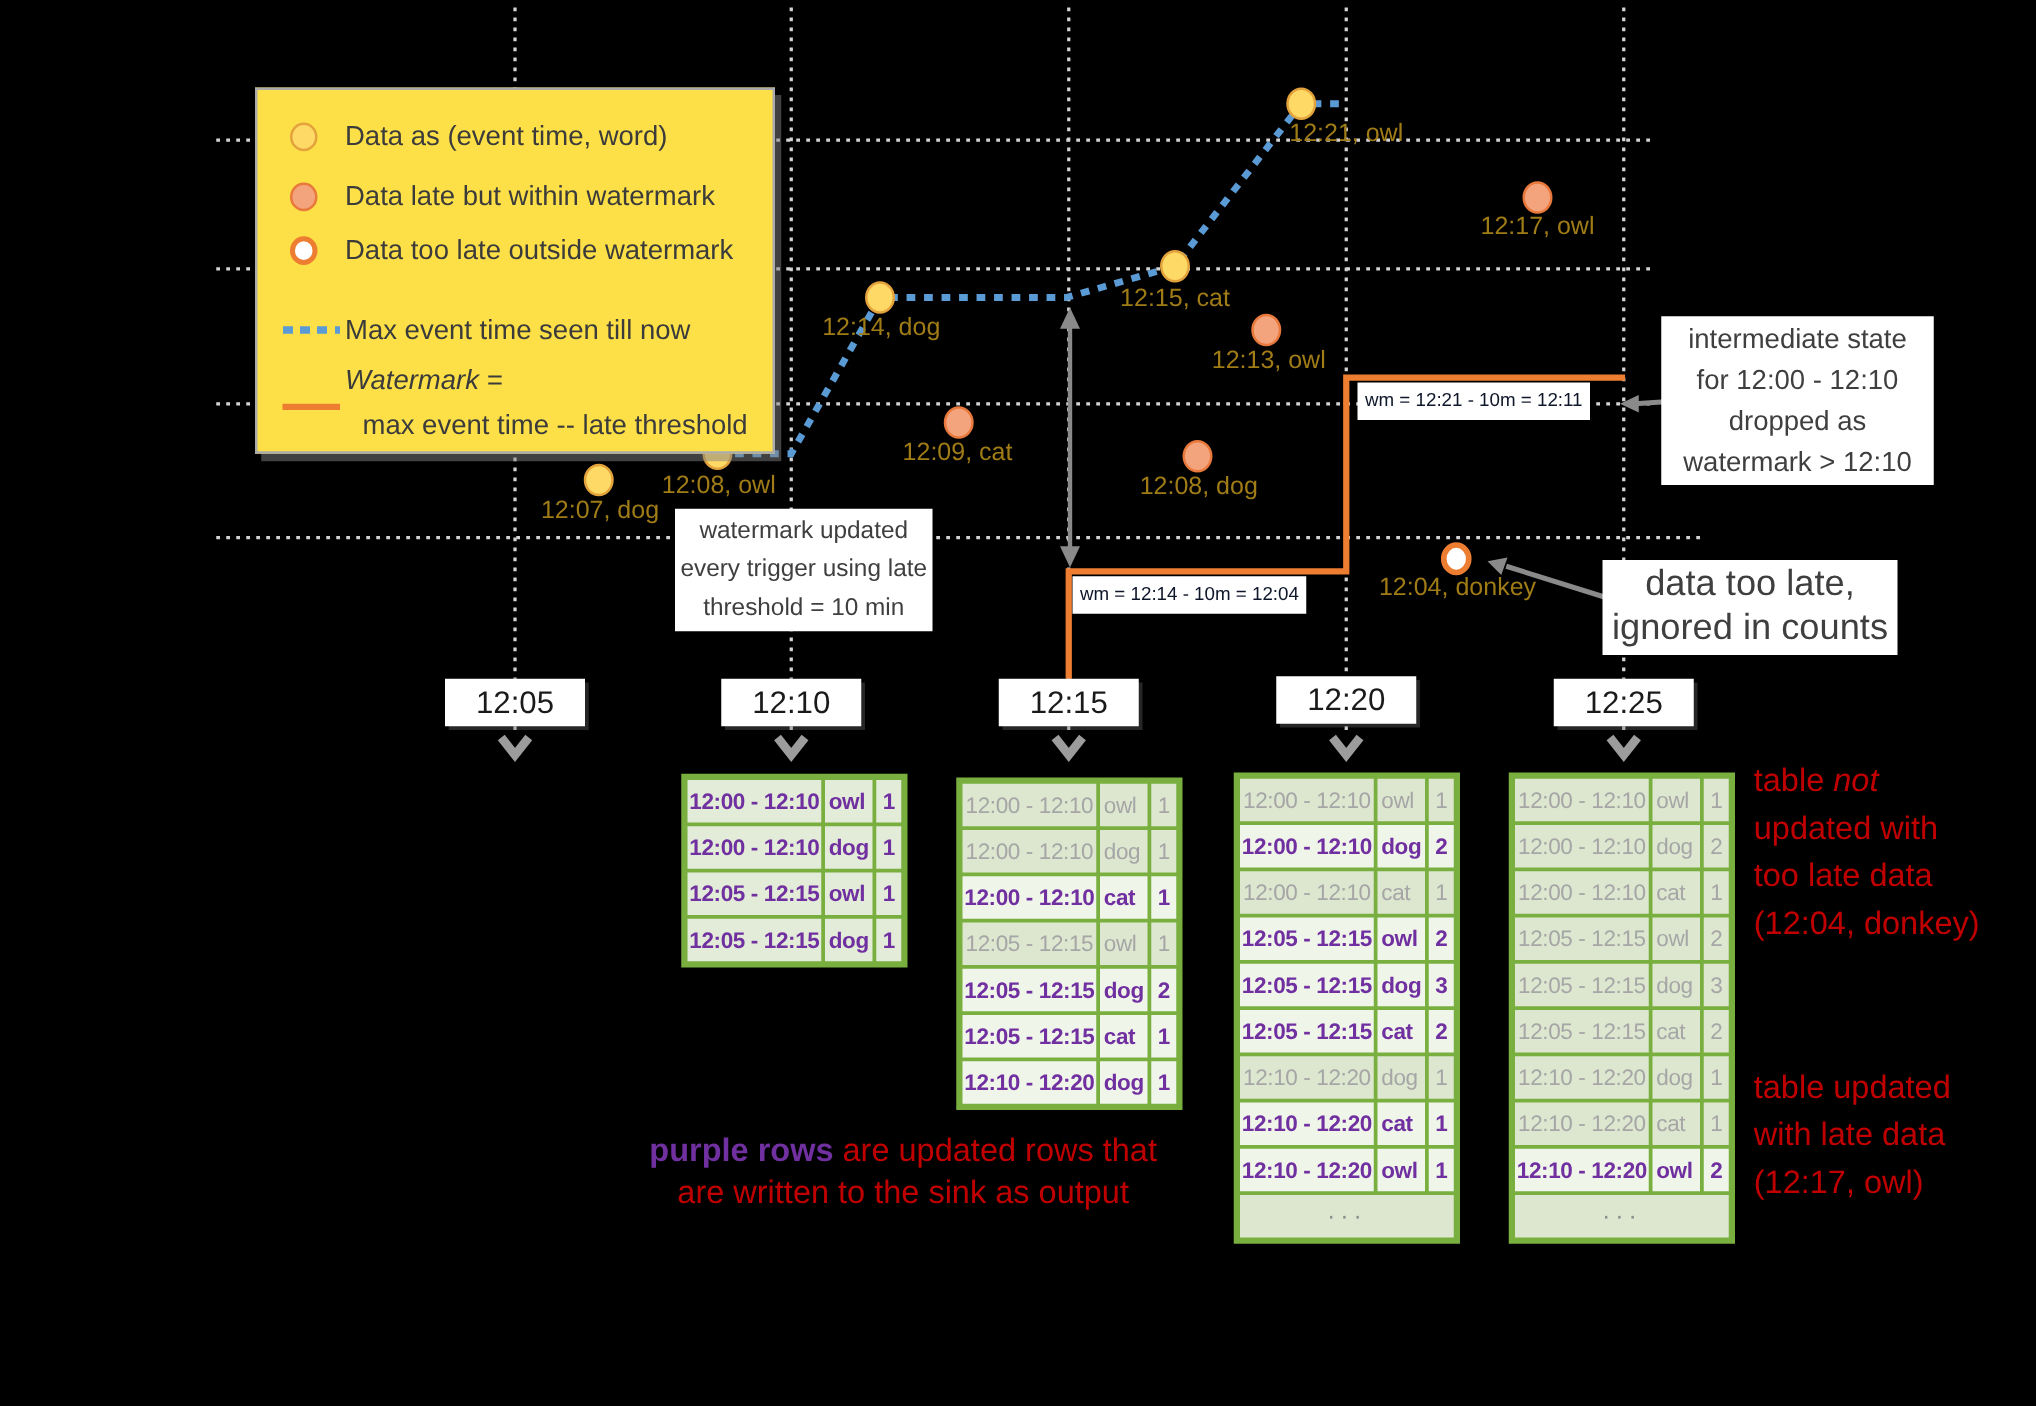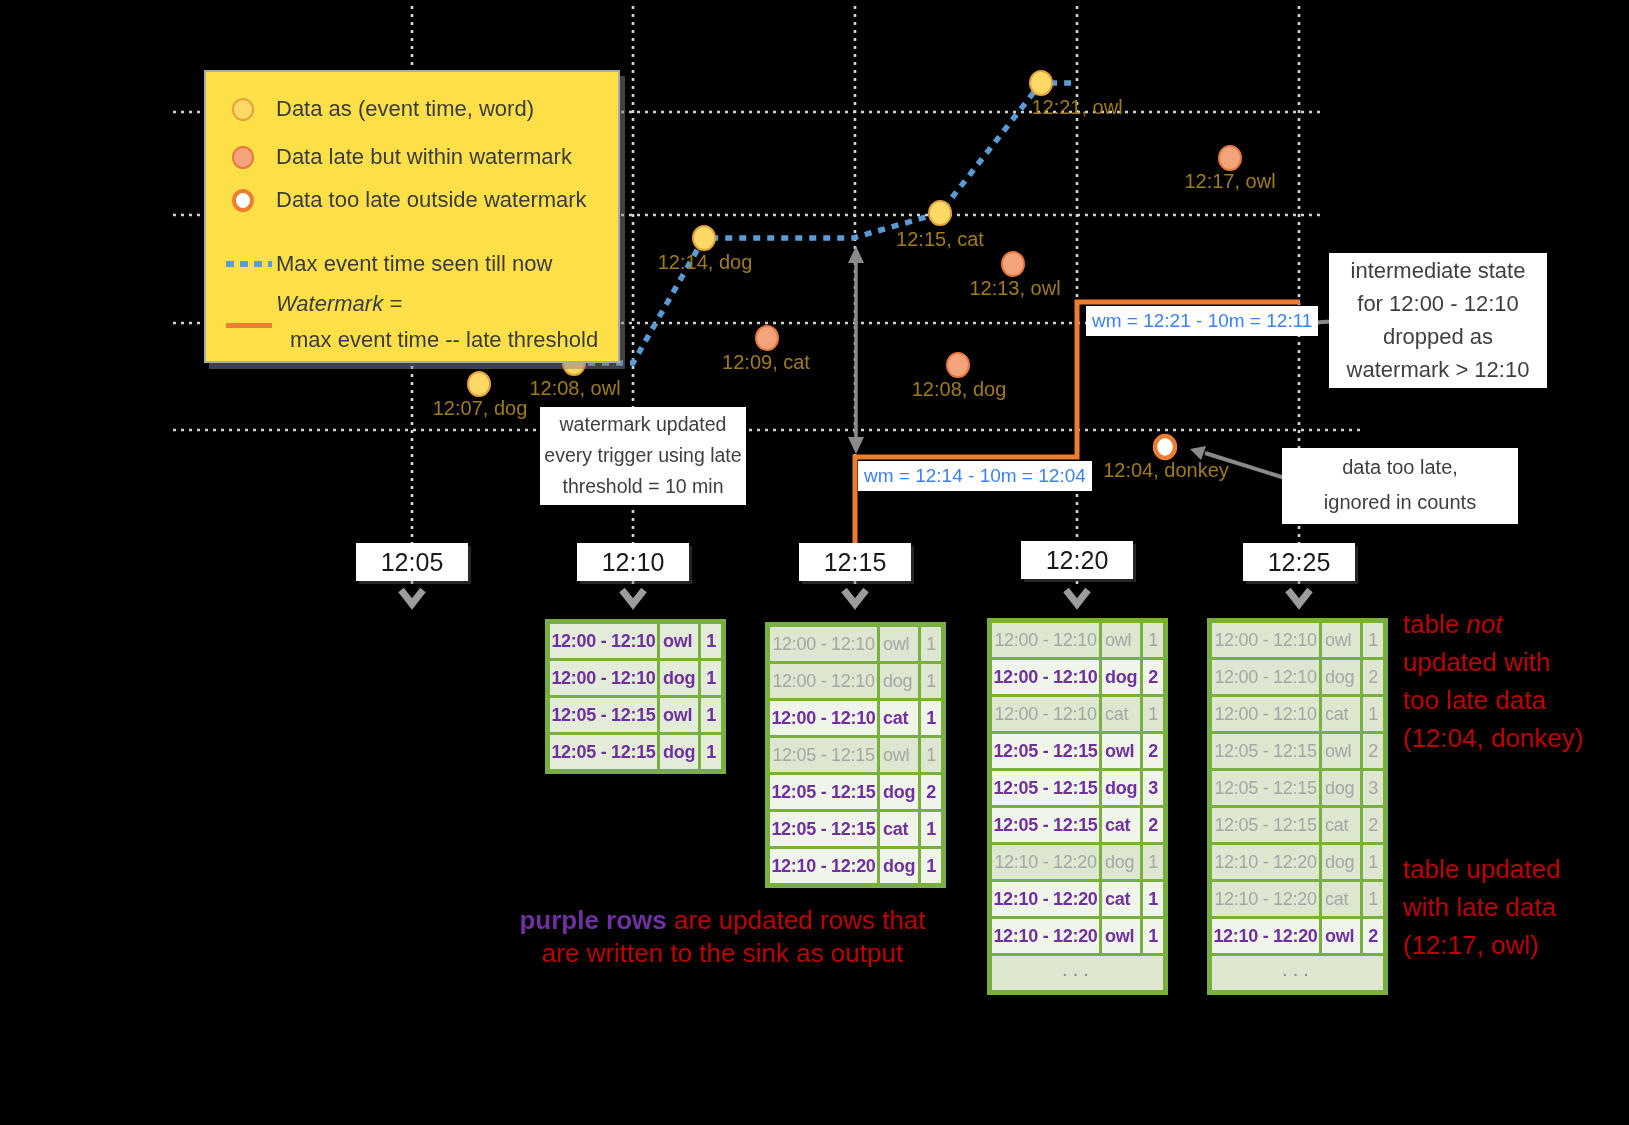--- a/index.html
+++ b/index.html
@@ -10,28 +10,28 @@
   
   .evlabel{position:absolute;transform:translateX(-50%);color:#A07C17;
            font-size:20px;white-space:nowrap;}
 
   
   .trigger{position:absolute;width:112px;height:38px;background:#fff;color:#1a1a1a;
            font-size:25px;line-height:38px;text-align:center;
            box-shadow:3px 3px 0 rgba(110,110,110,.35);}
 
   
-  .wmlabel{position:absolute;background:#fff;color:#3b82f6;font-size:19px;
+  .wmlabel{position:absolute;background:#fff;color:#0f172a;font-size:15px;
            line-height:30px;white-space:nowrap;padding:0 6px;}
 
   
   .callout{position:absolute;background:#fff;color:#3F3F3F;text-align:center;}
   .co-wm-updated{left:540px;top:407px;width:206px;height:96px;font-size:19.5px;line-height:31px;padding-top:2px;}
   .co-intermediate{left:1329px;top:253px;width:218px;height:134px;font-size:22px;line-height:33px;padding-top:1px;}
-  .co-toolate{left:1282px;top:448px;width:236px;height:74px;font-size:20px;line-height:35px;padding-top:2px;}
+  .co-toolate{left:1282px;top:448px;width:236px;height:74px;font-size:29px;line-height:35px;padding-top:2px;}
 
   
   .legend{position:absolute;left:204px;top:70px;width:416px;height:293px;background:#fde047;
           border:2px solid #ABABAB;box-shadow:5px 6px 0 rgba(130,130,130,.5);box-sizing:border-box;}
   .litem{position:absolute;color:#3B3B3B;font-size:22px;white-space:nowrap;}
   .dot{position:absolute;width:22px;height:23px;border-radius:50%;box-sizing:border-box;}
   .dot.on{background:#FFD966;border:2px solid #E3A23C;}
   .dot.late{background:#F4A47C;border:2px solid #E8783C;}
   .dot.ring{background:#fff;border:4px solid #ED7D31;}
   .lline{position:absolute;width:46px;}

